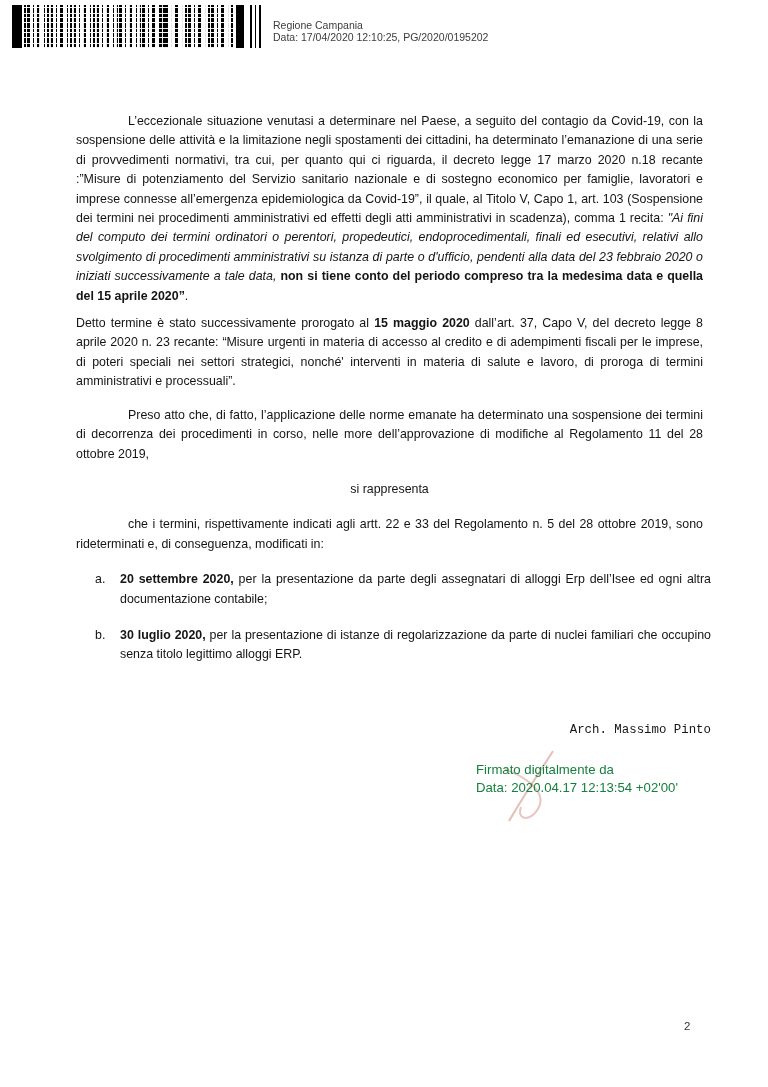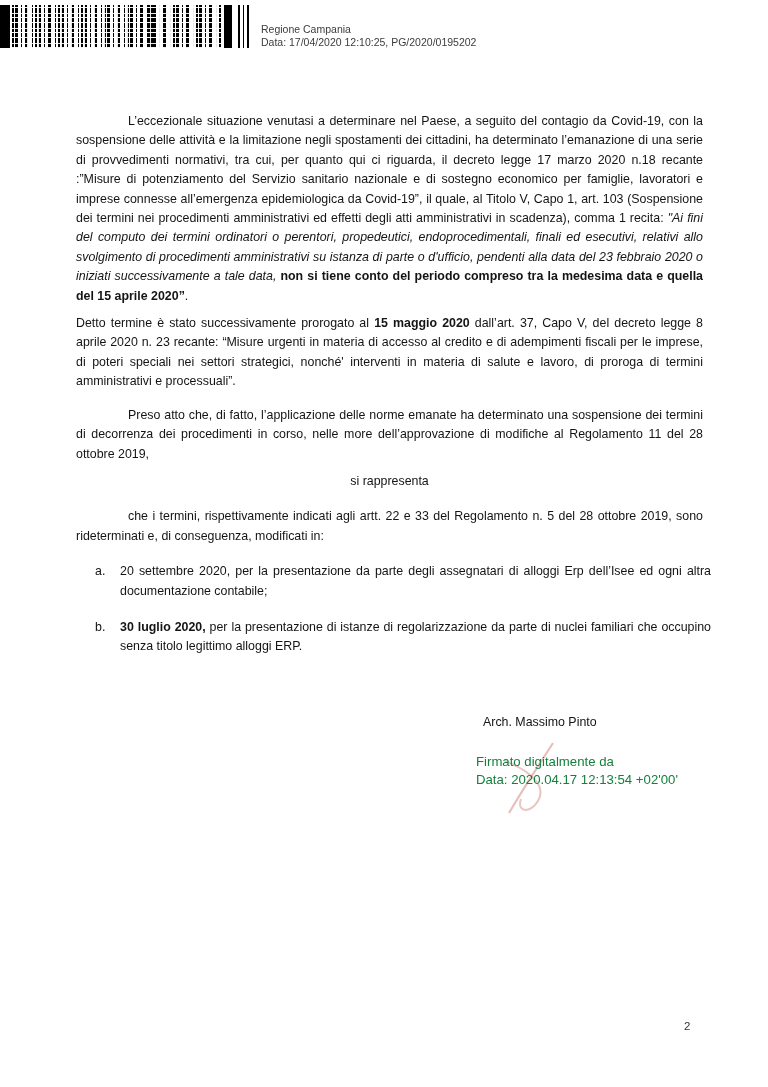--- a/index.html
+++ b/index.html
@@ -10,23 +10,23 @@
     height: 1087px;
     background: #ffffff;
     font-family: "Liberation Sans", "DejaVu Sans", sans-serif;
     color: #141414;
     overflow: hidden;
   }
 
   
   .hdr {
     position: absolute;
-    left: 0; top: 5px;
+    left: 12px; top: 5px;
     display: flex;
-    align-items: flex-end;
+    align-items: center;
     gap: 9px;
   }
   .barcode {
     position: relative;
     width: 252px; height: 43px;
     background: #fff;
     flex: 0 0 auto;
   }
   .bc-left  { position: absolute; left: 0; top: 0; bottom: 0; width: 10px; background: #000; }
   .bc-noise {
@@ -62,32 +62,33 @@
     position: absolute;
     left: 68px; top: 104px;
     width: 643px;
     font-size: 12.4px;
     line-height: 19.4px;
   }
   .para { margin: 8px; text-align: justify; }
   .indent { text-indent: 52px; }
   .mt-preso   { margin-top: 14px; }
   .mt-termini { margin-top: 16px; }
-  .center { margin: 8px; text-align: center; }
+  .center { margin: 16px; text-align: center; }
 
   .list { list-style: none; margin: 16px 0 0 0; padding: 0; }
   .list li { position: relative; padding-left: 52px; text-align: justify; }
   .list li + li { margin-top: 17px; }
   .marker { position: absolute; left: 27px; top: 0; }
 
   .closing { margin-top: 9px; }
 
   .signer {
     margin: 56px 0 0 415px;
-    text-align: left;
+    text-align: right;
+    font-family: Liberation Mono, monospace;
   }
   .sig-block {
     position: relative;
     margin: 21px 0 0 408px;
     font-size: 13.2px;
     line-height: 18px;
     color: #15803d;
     width: 230px;
   }
   .sig-block .sig-line { position: relative; z-index: 1; }
@@ -131,21 +132,21 @@
 
     <p class="para indent mt-preso"><span>Preso atto che, di fatto, l’applicazione delle norme emanate ha determinato una sospensione dei termini di decorrenza dei procedimenti in corso, nelle more dell’approvazione di modifiche al Regolamento 11 del 28 ottobre 2019,</span></p>
 
     <p class="center">si rappresenta</p>
 
     <p class="para indent mt-termini"><span>che i termini, rispettivamente indicati agli artt. 22 e 33 del Regolamento n. 5 del 28 ottobre 2019, sono rideterminati e, di conseguenza, modificati in:</span></p>
 
     <ol class="list">
       <li>
         <span class="marker">a.</span>
-        <span class="li-text"><span style="font-weight: 400;">20 settembre 2020,</span><span> per la presentazione da parte degli assegnatari di alloggi Erp dell’Isee ed ogni altra documentazione contabile;</span></span>
+        <span class="li-text"><span style="font-weight: 700;">20 settembre 2020,</span><span> per la presentazione da parte degli assegnatari di alloggi Erp dell’Isee ed ogni altra documentazione contabile;</span></span>
       </li>
       <li>
         <span class="marker">b.</span>
         <span class="li-text"><span style="font-weight: 700;">30 luglio 2020,</span><span> per la presentazione di istanze di regolarizzazione da parte di nuclei familiari che occupino senza titolo legittimo alloggi ERP.</span></span>
       </li>
     </ol>
 
 
     <div class="signer">Arch. Massimo Pinto</div>
 

